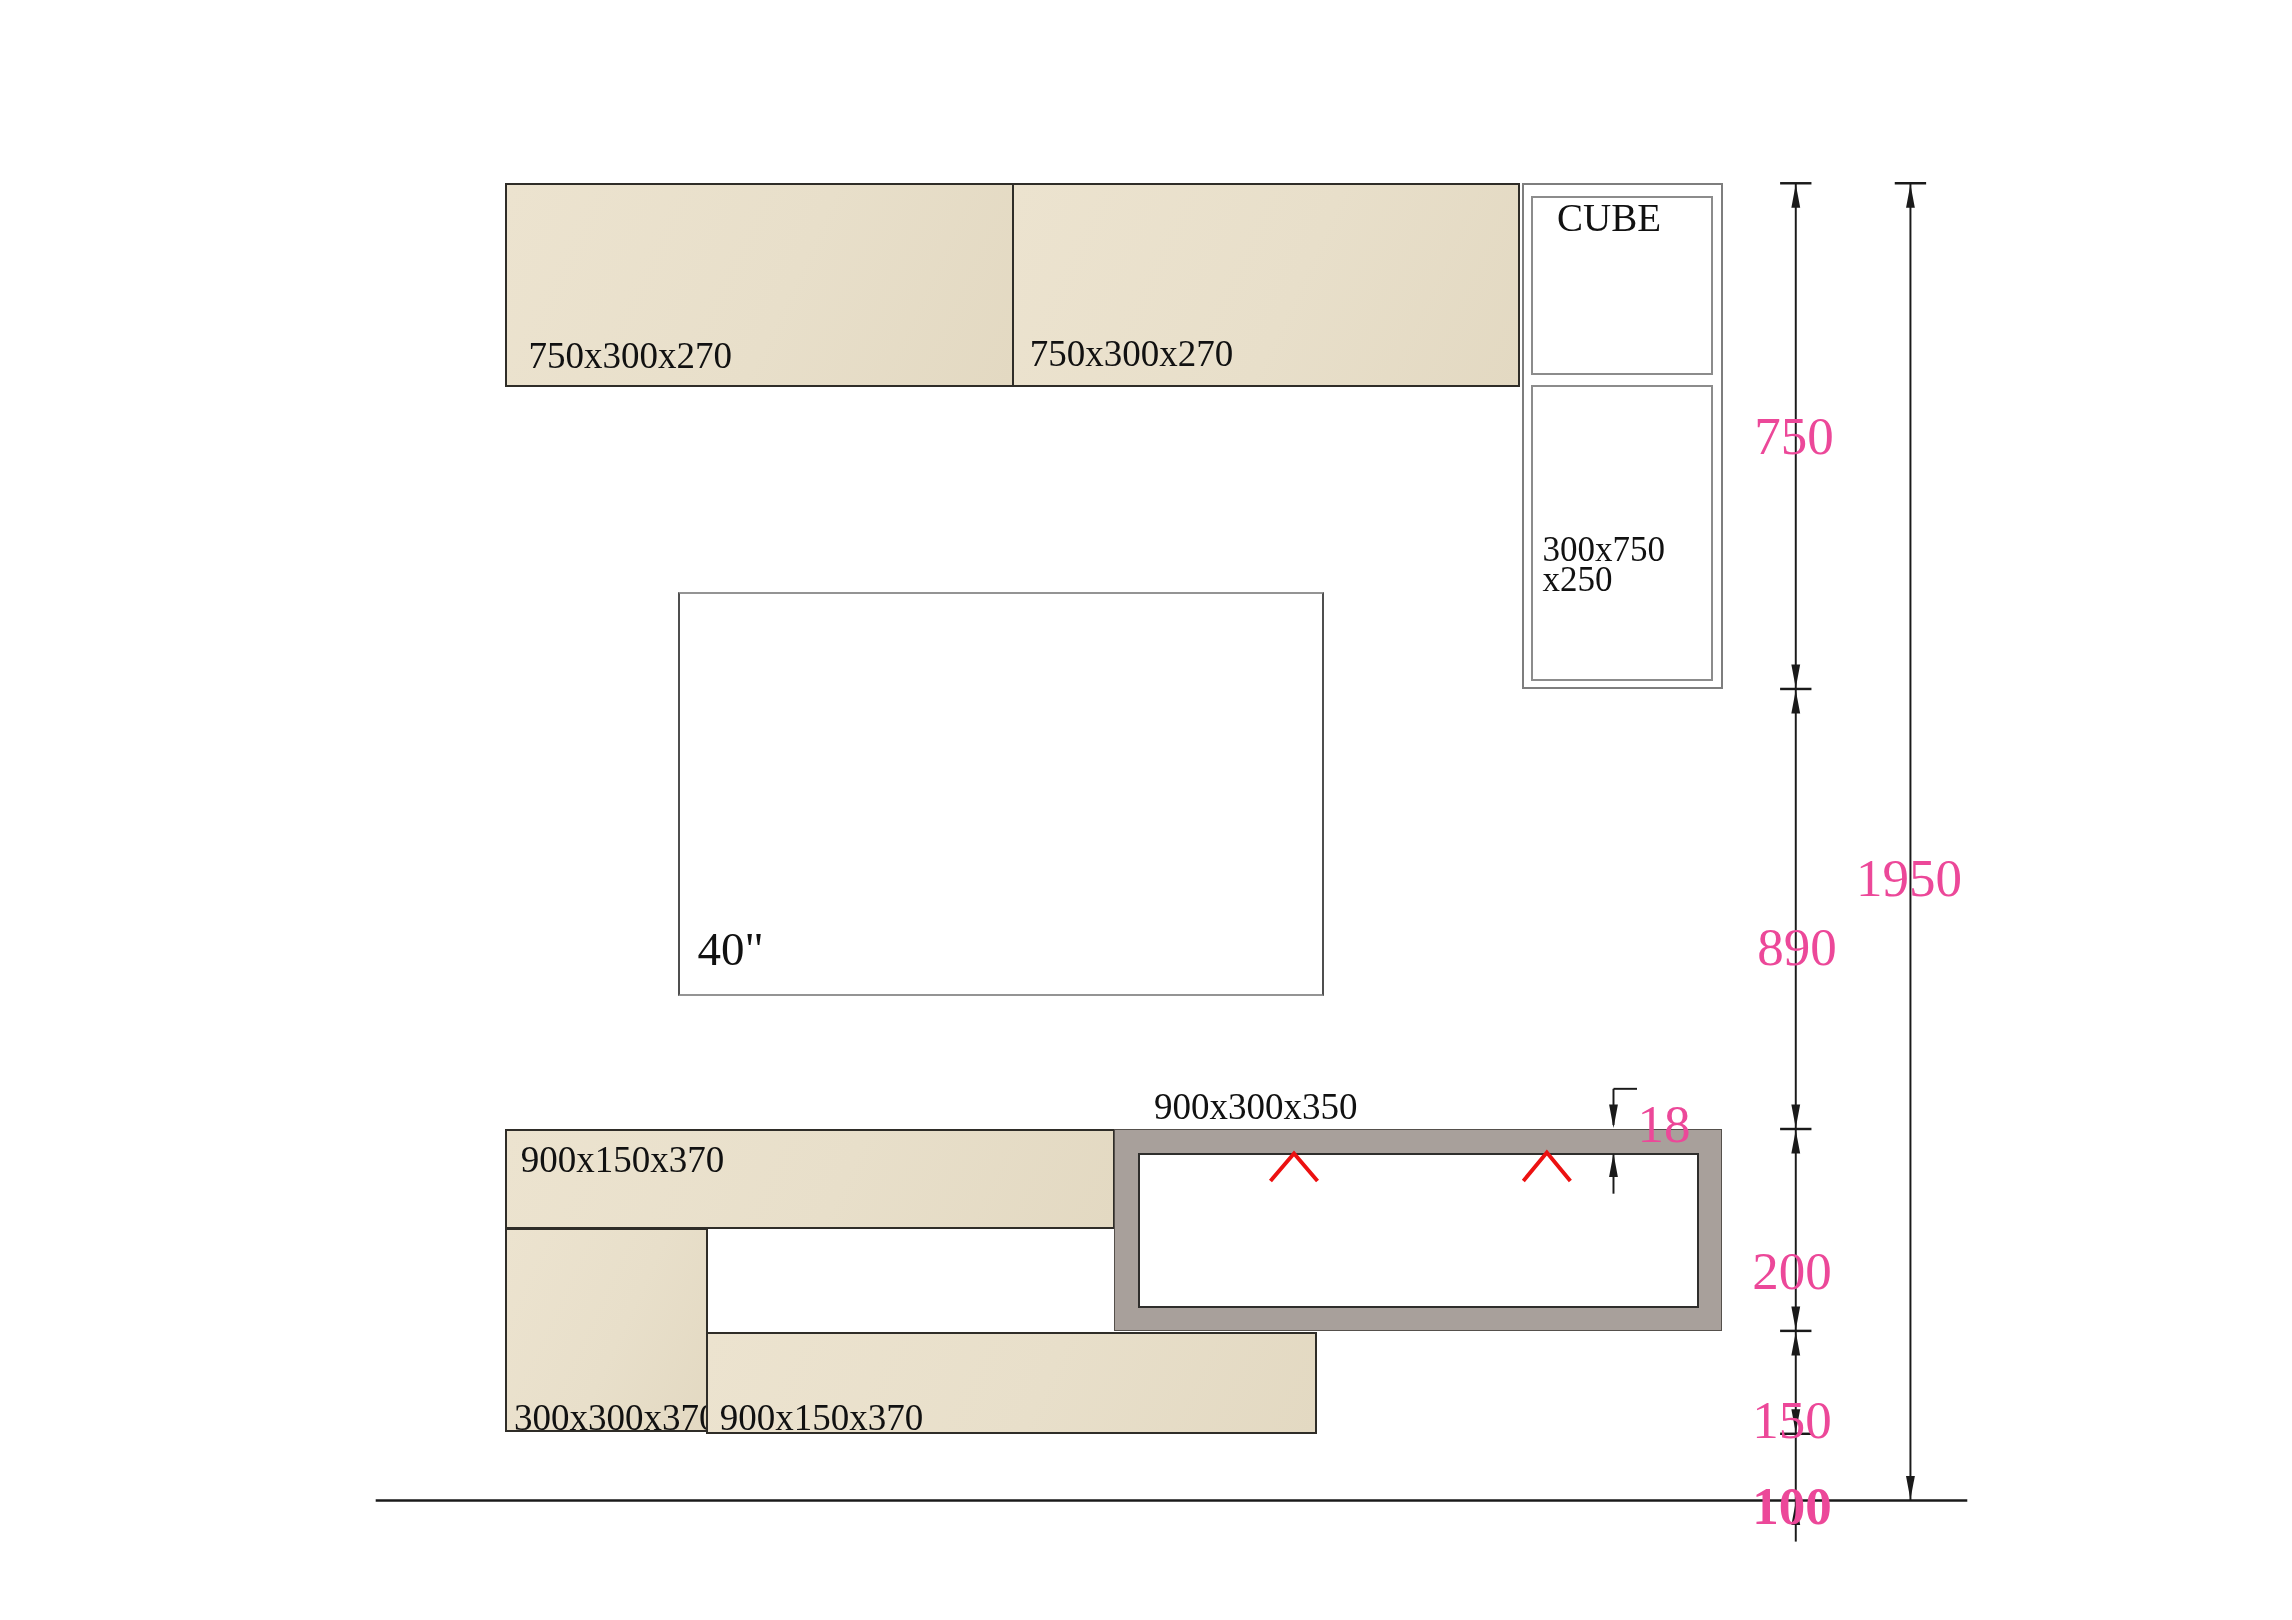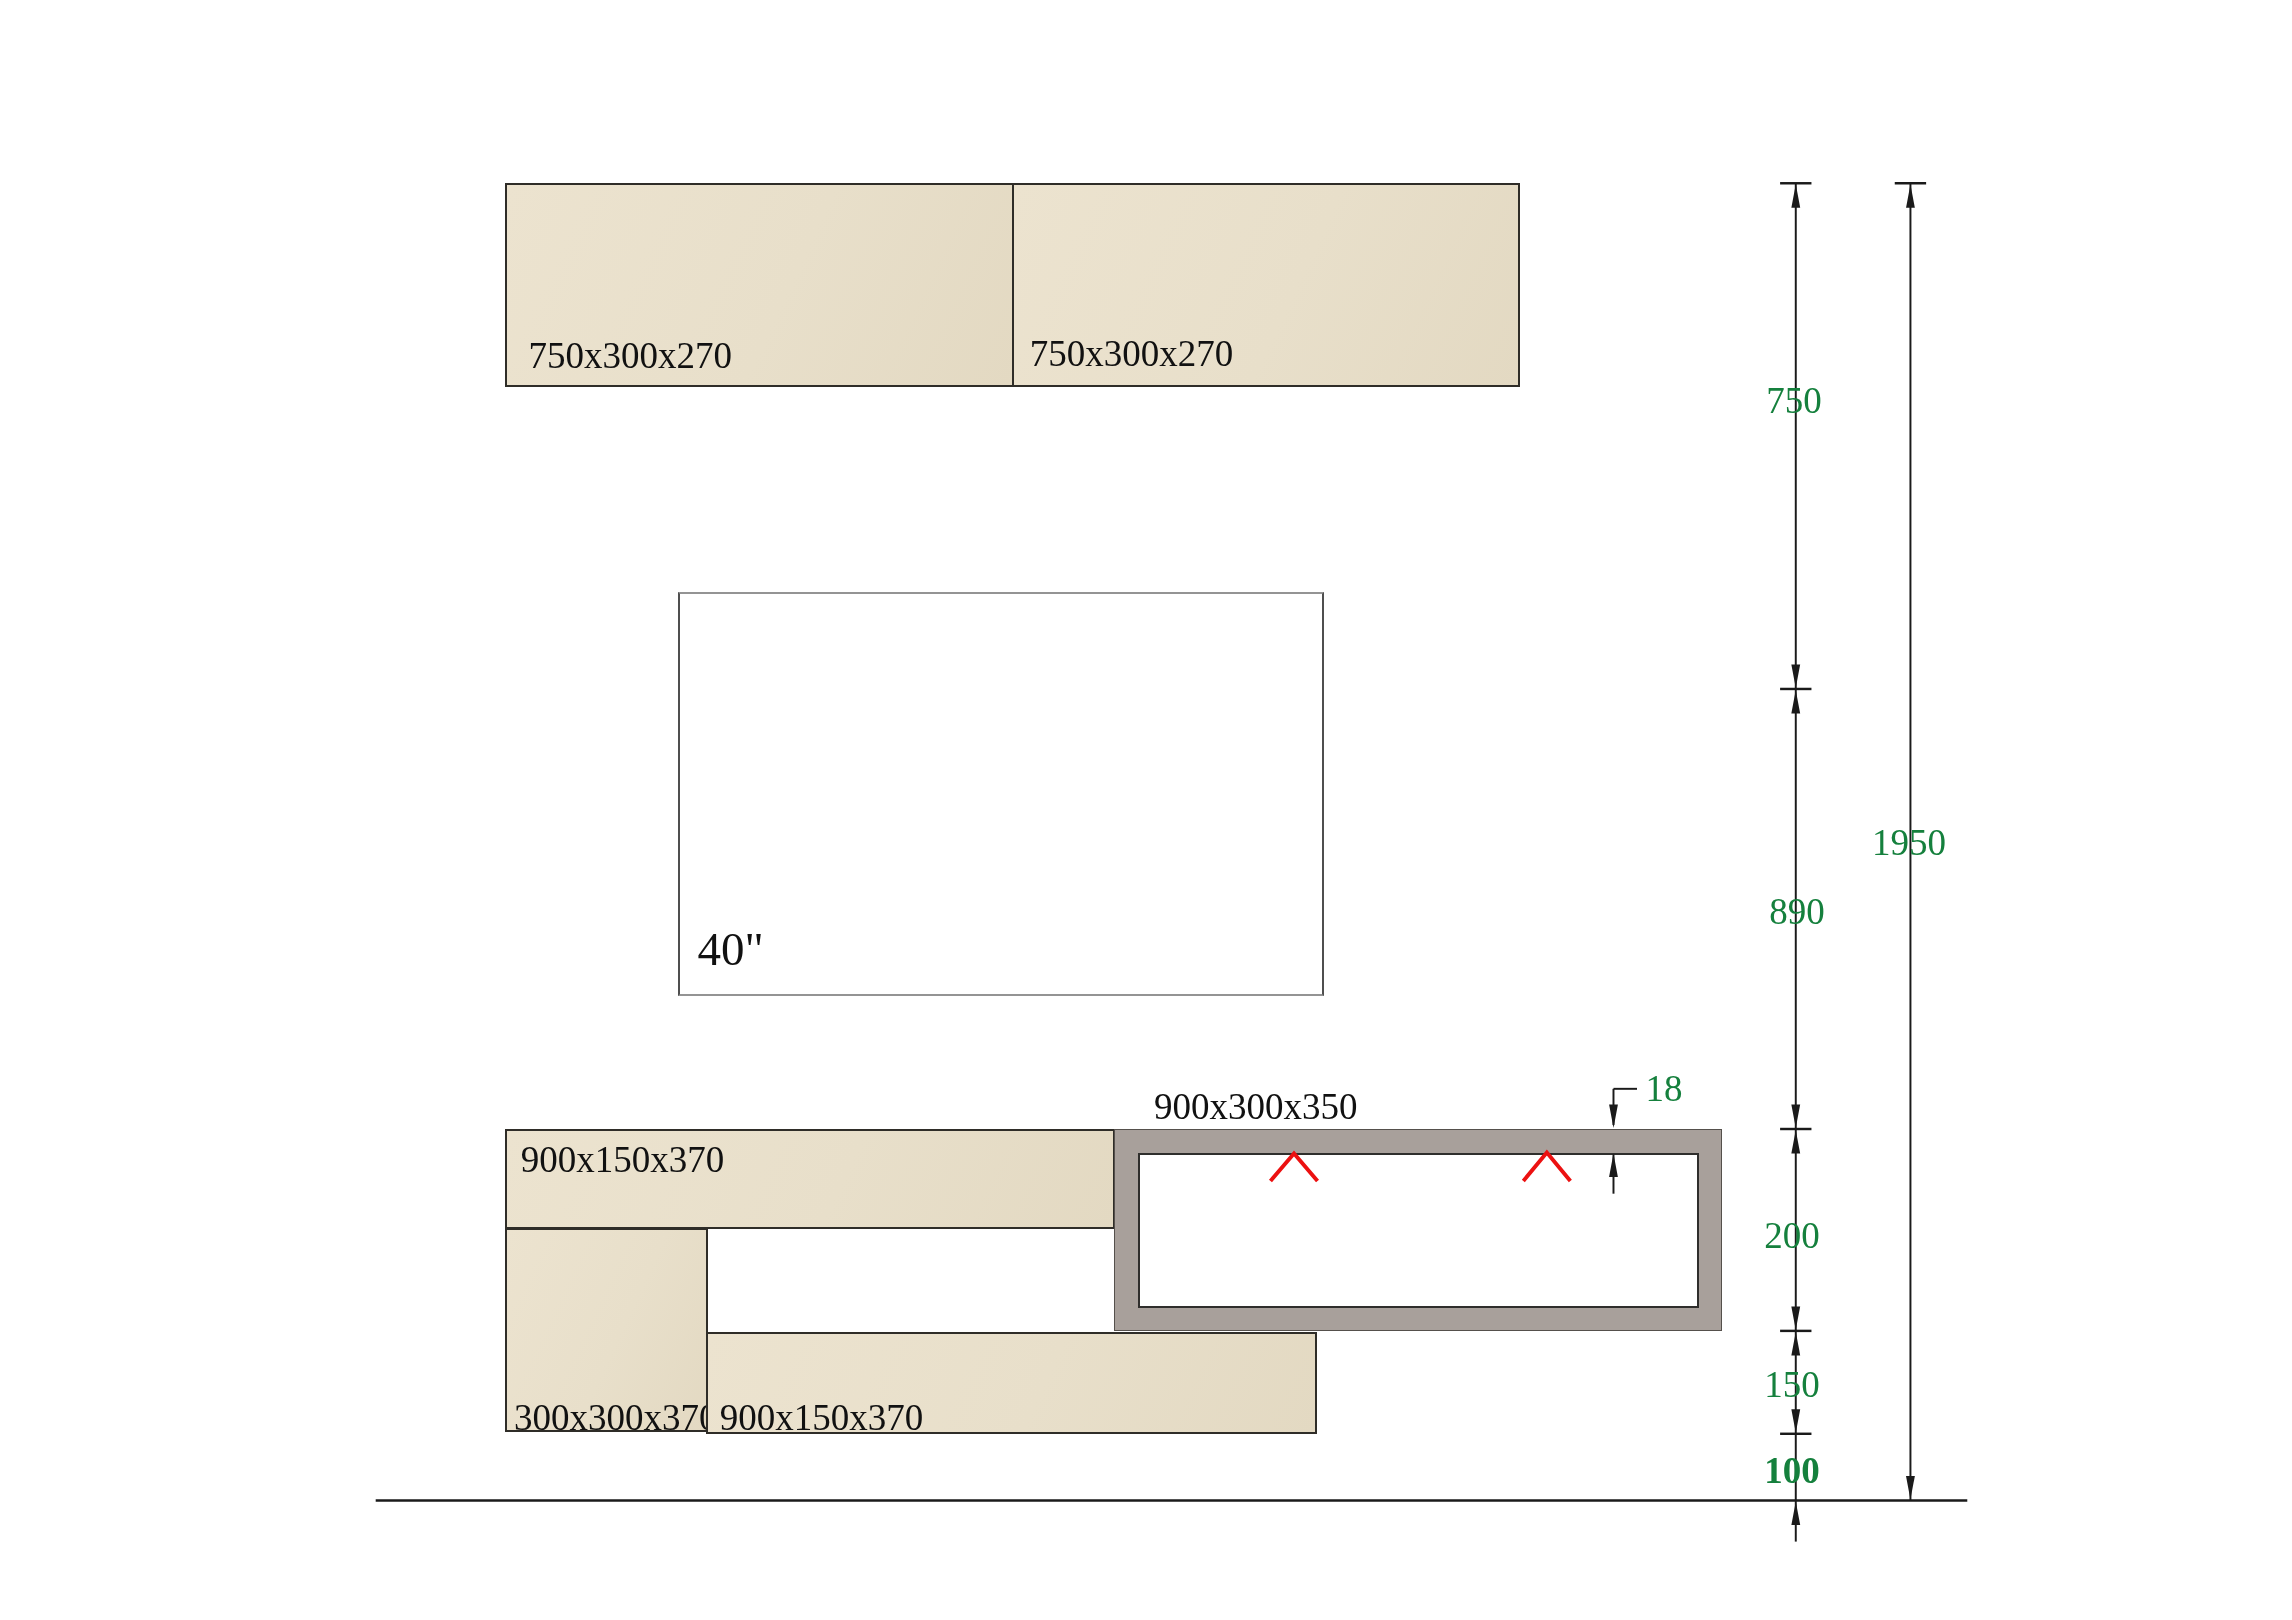--- a/index.html
+++ b/index.html
@@ -72,40 +72,48 @@
   .media .inner{
     position:absolute;
     left:22.5px;top:22.5px;width:561px;height:155px;
     background:#ffffff;
     border:2px solid #2f2e2c;
     box-sizing:border-box;
   }
   
   .dim{
     position:absolute;
-    color:#15803d;
-    font-size:37px;
+    color:#ec4899;
+    font-size:53px;
     line-height:1;
     white-space:nowrap;
     transform:translate(-50%,-50%);
+    margin-top:36px;
   }
   svg.overlay{position:absolute;left:0;top:0;pointer-events:none;}
 </style>
 </head>
 <body>
 
 <div class="stage">
 
   <div class="piece" style="left:505px;top:183px;width:509px;height:204px;">
     <span class="lbl" style="left:21.6px;top:152px;">750x300x270</span>
   </div>
   <div class="piece" style="left:1012px;top:183px;width:508px;height:204px;">
     <span class="lbl" style="left:15.7px;top:150px;">750x300x270</span>
   </div>
 
+  <div class="cube">
+    <div class="inner top"></div>
+    <div class="inner bottom"></div>
+    <span class="cube-title">CUBE</span>
+    <span class="cube-size" style="top:347px;">300x750</span>
+    <span class="cube-size" style="top:377px;">x250</span>
+  </div>
 
   <div class="tv">
     <span class="lbl">40"</span>
   </div>
 
   <div class="piece" style="left:505px;top:1129px;width:610px;height:100px;">
     <span class="lbl" style="left:13.7px;top:9.8px;">900x150x370</span>
   </div>
 
   <div class="piece" style="left:505px;top:1228px;width:203px;height:204px;">

